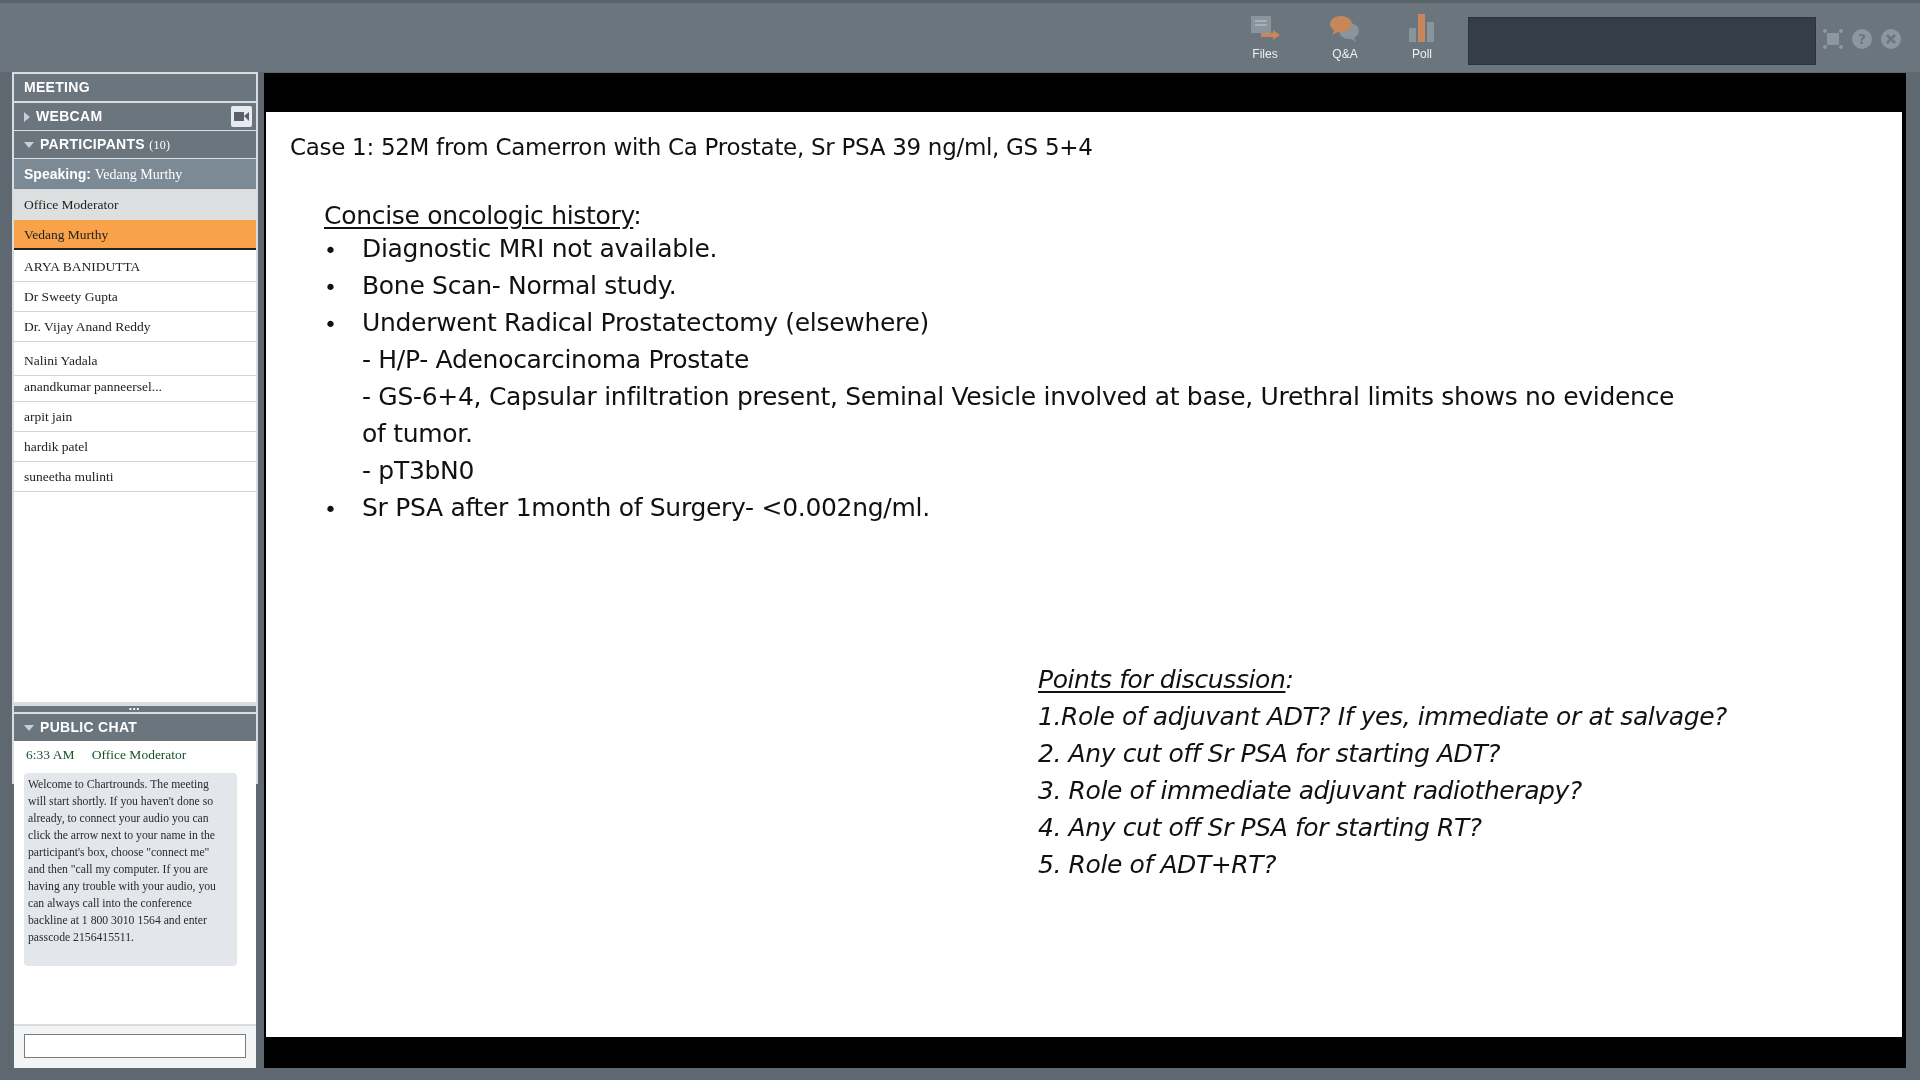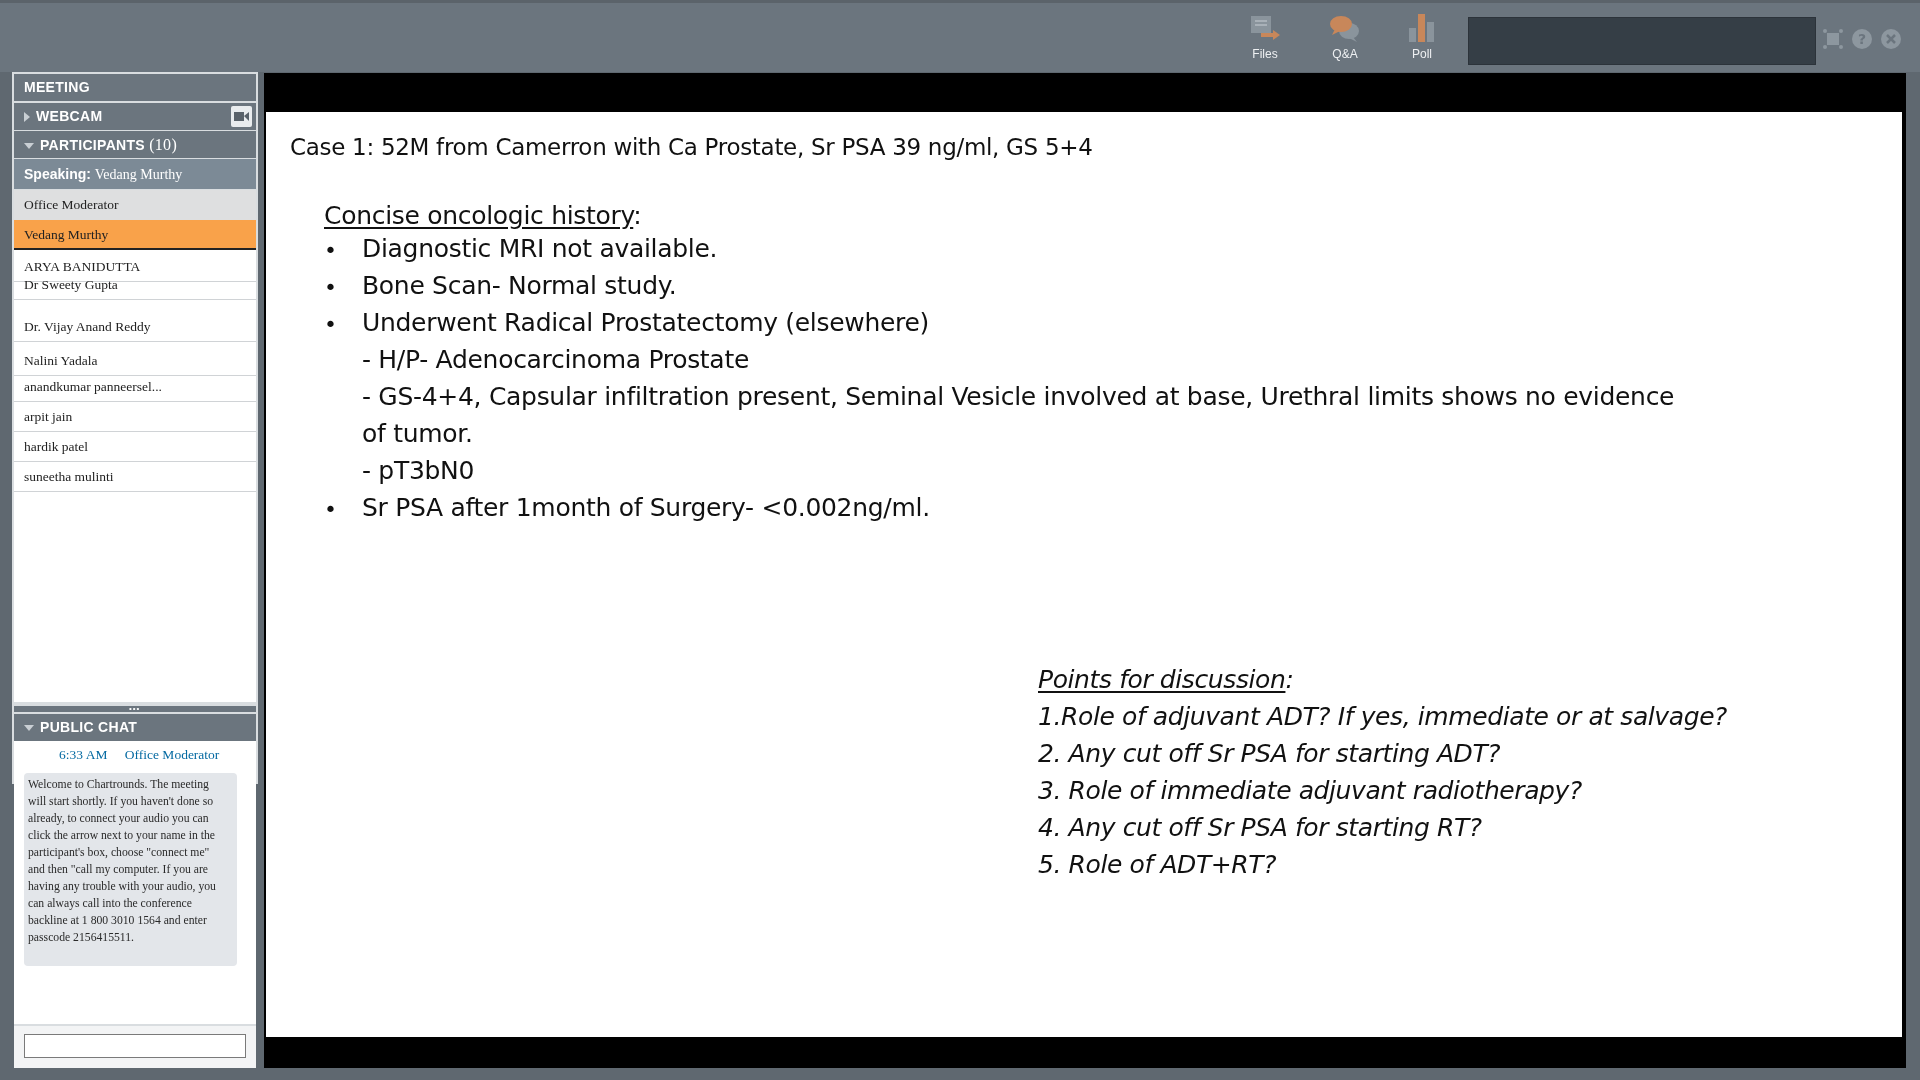--- a/index.html
+++ b/index.html
@@ -31,21 +31,21 @@
   }
   .ph {
     position:absolute; left:2px; width:242px; height:27px;
     background:#6b757e; color:#ffffff; font-weight:bold; font-size:14px;
     box-sizing:border-box; padding-left:10px; line-height:27px;
     letter-spacing:0.3px;
   }
   .ph .tri { display:inline-block; width:0; height:0; margin-right:6px; vertical-align:middle; }
   .tri-right { border-top:5px solid transparent; border-bottom:5px solid transparent; border-left:6px solid #c9cfd4; }
   .tri-down { border-left:5px solid transparent; border-right:5px solid transparent; border-top:6px solid #c9cfd4; }
-  .ph .count { font-family:"Liberation Serif", serif; font-weight:normal; font-size:16px; }
+  .ph .count { font-family:"Liberation Serif", serif; font-weight:normal; font-size:12px; }
   .webcam-btn {
     position:absolute; right:4px; top:3px; width:21px; height:21px;
     background:#e9ecee; border-radius:2px;
   }
   .speaking {
     position:absolute; left:2px; top:159px; width:242px; height:30px;
     background:#7c8a96; color:#fff; box-sizing:border-box; padding-left:10px;
     line-height:30px; font-size:14px; font-weight:bold;
   }
   .speaking .who { font-family:"Liberation Serif", serif; font-weight:normal; font-size:14px; }
@@ -66,21 +66,21 @@
     position:absolute; left:2px; top:706px; width:242px; height:6px;
     background:#6b757e;
   }
   .resizer .dots { position:absolute; left:115px; top:1px; color:#fff; font-size:8px; line-height:4px; letter-spacing:1px; }
   .chat {
     position:absolute; left:2px; top:740px; width:242px; height:284px;
     background:#ffffff;
   }
   .chat-meta {
     position:absolute; left:12px; top:6px;
-    font-family:"Liberation Serif", serif; font-size:13.5px; color:#0369a1;margin-left:33px;
+    font-family:"Liberation Serif", serif; font-size:13.5px; color:#14532d;
   }
   .chat-meta .time { margin-right:14px; }
   .bubble {
     position:absolute; left:10px; top:32px; width:213px; height:193px;
     background:#e3e6ea; border-radius:4px; box-sizing:border-box;
     padding:3px 21px 3px 4px;
     font-family:"Liberation Serif", serif; font-size:11.7px; line-height:17px; color:#2a2a2a;
   }
   .chat-input-wrap {
     position:absolute; left:2px; top:1024px; width:242px; height:42px;
@@ -181,21 +181,21 @@
     <span class="count">(10)</span>
   </div>
   <div class="speaking" style="top:87px;">
     <span>Speaking:</span>
     <span class="who">Vedang Murthy</span>
   </div>
   <div class="plist" style="top:118px;">
     <div class="prow mod" style="top:0px;"><span>Office Moderator</span></div>
     <div class="prow active" style="top:30px;"><span>Vedang Murthy</span></div>
     <div class="prow" style="top:62px;"><span>ARYA BANIDUTTA</span></div>
-    <div class="prow" style="top:80px;"><span>Dr Sweety Gupta</span></div>
+    <div class="prow" style="top:92px;"><span>Dr Sweety Gupta</span></div>
     <div class="prow" style="top:122px;"><span>Dr. Vijay Anand Reddy</span></div>
     <div class="prow" style="top:156px;"><span>Nalini Yadala</span></div>
     <div class="prow" style="top:182px;"><span>anandkumar panneersel...</span></div>
     <div class="prow" style="top:212px;"><span>arpit jain</span></div>
     <div class="prow" style="top:242px;"><span>hardik patel</span></div>
     <div class="prow" style="top:272px;"><span>suneetha mulinti</span></div>
   </div>
   <div class="resizer" style="top:634px;">
     <span class="dots">•••</span>
   </div>
@@ -219,21 +219,21 @@
   <div class="slide-title">Case 1: 52M from Camerron with Ca Prostate, Sr PSA 39 ng/ml, GS 5+4</div>
   <div class="hist-head"><u>Concise oncologic history</u><span>:</span></div>
 
   <span class="bullet" style="top:126px;">•</span>
   <div class="line" style="left:96px; top:122px;">Diagnostic  MRI not available.</div>
   <span class="bullet" style="top:163px;">•</span>
   <div class="line" style="left:96px; top:159px;">Bone Scan- Normal study.</div>
   <span class="bullet" style="top:200px;">•</span>
   <div class="line" style="left:96px; top:196px;">Underwent Radical Prostatectomy (elsewhere)</div>
   <div class="line" style="left:96px; top:233px;">- H/P- Adenocarcinoma Prostate</div>
-  <div class="line" style="left:96px; top:270px;">- GS-4+4, Capsular infiltration present, Seminal Vesicle involved at base, Urethral limits shows no evidence</div>
+  <div class="line" style="left:96px; top:270px;">- GS-6+4, Capsular infiltration present, Seminal Vesicle involved at base, Urethral limits shows no evidence</div>
   <div class="line" style="left:96px; top:307px;">of tumor.</div>
   <div class="line" style="left:96px; top:344px;">- pT3bN0</div>
   <span class="bullet" style="top:385px;">•</span>
   <div class="line" style="left:96px; top:381px;">Sr PSA after 1month of Surgery- &lt;0.002ng/ml.</div>
 
   <div class="disc" style="top:553px;"><u>Points for discussion</u><span>:</span></div>
   <div class="disc" style="top:590px;">1.Role of adjuvant ADT? If yes, immediate or at salvage?</div>
   <div class="disc" style="top:627px;">2. Any cut off Sr PSA for starting ADT?</div>
   <div class="disc" style="top:664px;">3. Role of immediate adjuvant radiotherapy?</div>
   <div class="disc" style="top:701px;">4. Any cut off Sr PSA for starting RT?</div>

